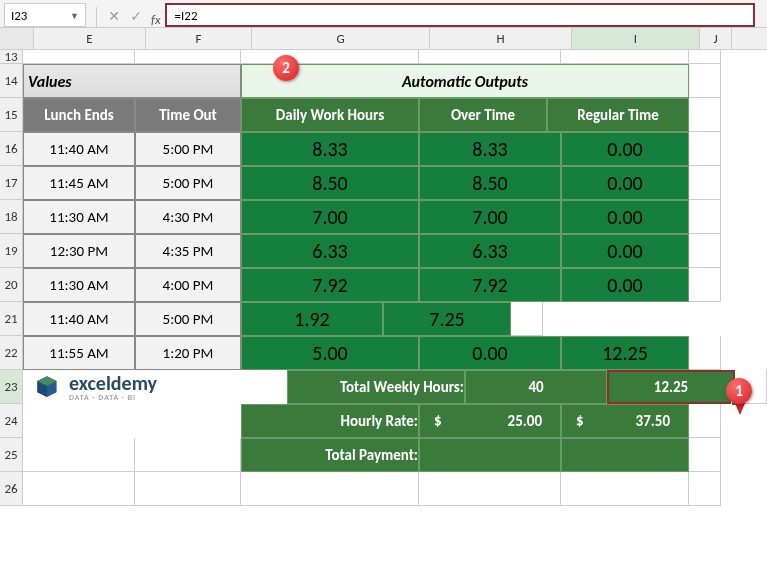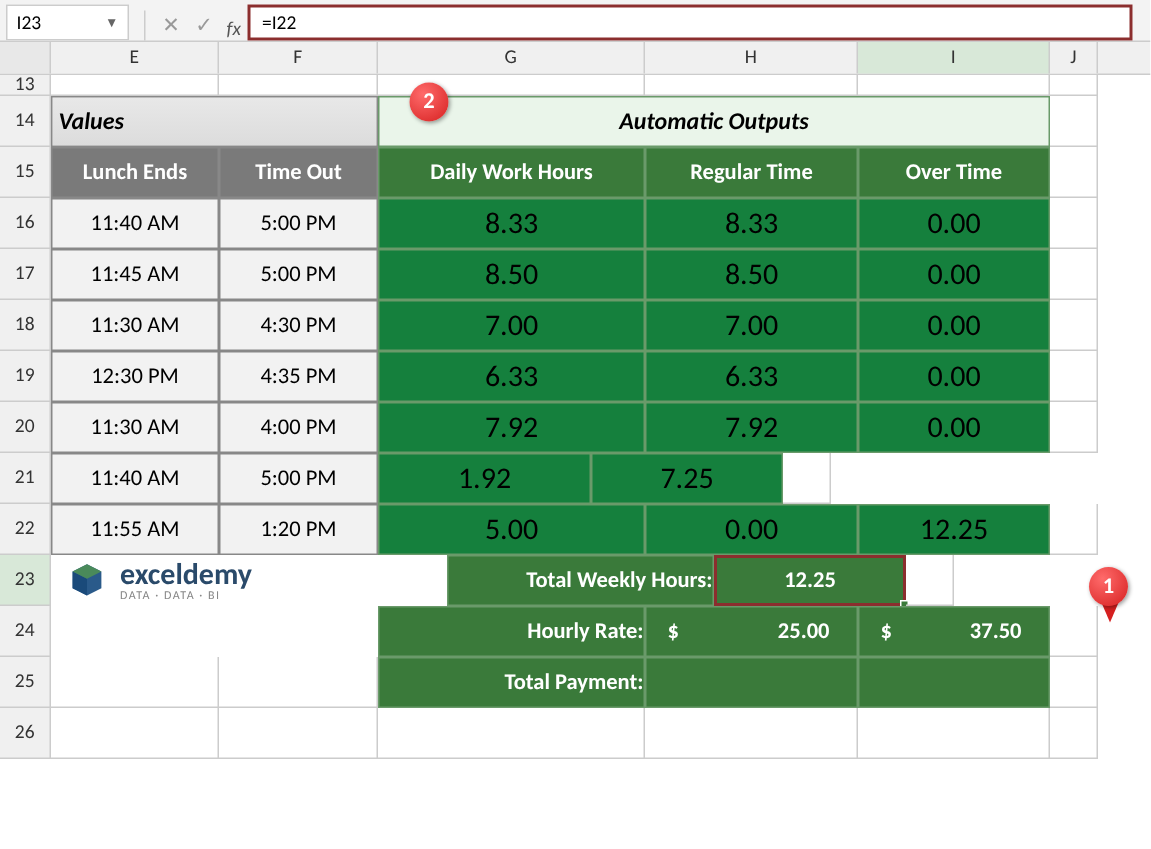--- a/index.html
+++ b/index.html
@@ -120,22 +120,22 @@
     <div class="row">
       <div class="cell sect-gray tbl-border" style="width:218px;justify-content:flex-start;padding-left:4px">Values</div>
       <div class="cell sect-green tbl-border-g" style="width:448px">Automatic Outputs</div>
       <div class="cell wJ"></div>
     </div>
 
     <div class="row">
       <div class="cell wE hdr-gray tbl-border">Lunch Ends</div>
       <div class="cell wF hdr-gray tbl-border">Time Out</div>
       <div class="cell wG hdr-green tbl-border-g">Daily Work Hours</div>
+      <div class="cell wI hdr-green tbl-border-g">Over Time</div>
       <div class="cell wH hdr-green tbl-border-g">Regular Time</div>
-      <div class="cell wI hdr-green tbl-border-g">Over Time</div>
       <div class="cell wJ"></div>
     </div>
 
     <div id="data-rows">
         <div class="row">
           <div class="cell wE data-gray tbl-border">11:40 AM</div>
           <div class="cell wF data-gray tbl-border">5:00 PM</div>
           <div class="cell wG data-green tbl-border-g">8.33</div>
           <div class="cell wH data-green tbl-border-g">8.33</div>
           <div class="cell wI data-green tbl-border-g">0.00</div>
@@ -200,20 +200,21 @@
                 <polygon points="20,4 32,10 20,16 8,10" fill="#4a8a5a"></polygon>
               </svg>
           </div>
           <div class="logo-text">
             <span class="logo-main">exceldemy</span>
             <span class="logo-sub">DATA · DATA · BI</span>
           </div>
         </div>
       </div>
       <div class="cell wG sum-green-r tbl-border-g">Total Weekly Hours:</div>
+      <div class="cell wH sum-green tbl-border-g">40</div>
       <div class="cell wI sum-green tbl-border-g selected">
         <span>12.25</span>
         <div class="sel-handle"></div>
       </div>
       <div class="cell wJ"></div>
     </div>
 
     <div class="row">
       <div class="cell" style="width:218px;border:none"></div>
       <div class="cell wG sum-green-r tbl-border-g">Hourly Rate:</div>

